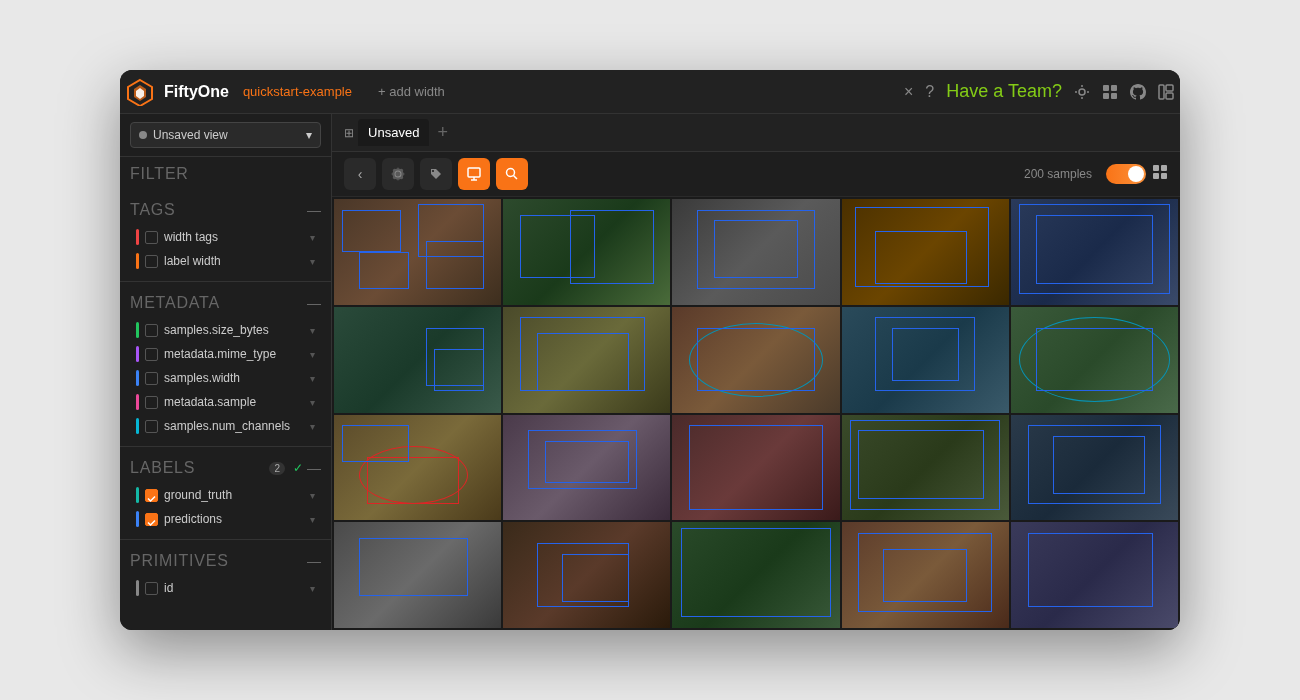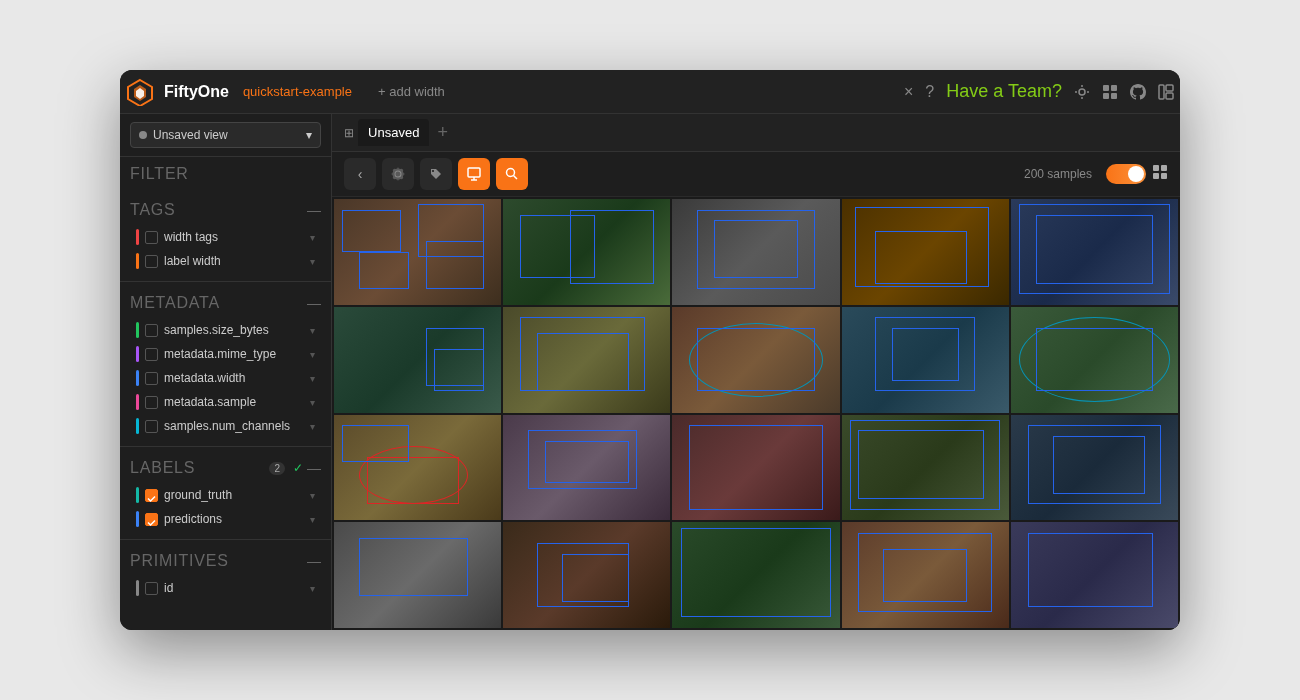--- a/index.html
+++ b/index.html
@@ -476,21 +476,21 @@
         <div class="sidebar-item">
           <div class="label-color-bar" style="background:#a855f7;"></div>
           <div class="sidebar-checkbox"></div>
           <span class="sidebar-item-label">metadata.mime_type</span>
           <span class="sidebar-item-chevron">▾</span>
         </div>
 
         <div class="sidebar-item">
           <div class="label-color-bar" style="background:#3b82f6;"></div>
           <div class="sidebar-checkbox"></div>
-          <span class="sidebar-item-label">metadata.width</span>
+          <span class="sidebar-item-label">samples.width</span>
           <span class="sidebar-item-chevron">▾</span>
         </div>
 
         <div class="sidebar-item">
           <div class="label-color-bar" style="background:#ec4899;"></div>
           <div class="sidebar-checkbox"></div>
           <span class="sidebar-item-label">metadata.sample</span>
           <span class="sidebar-item-chevron">▾</span>
         </div>
 

